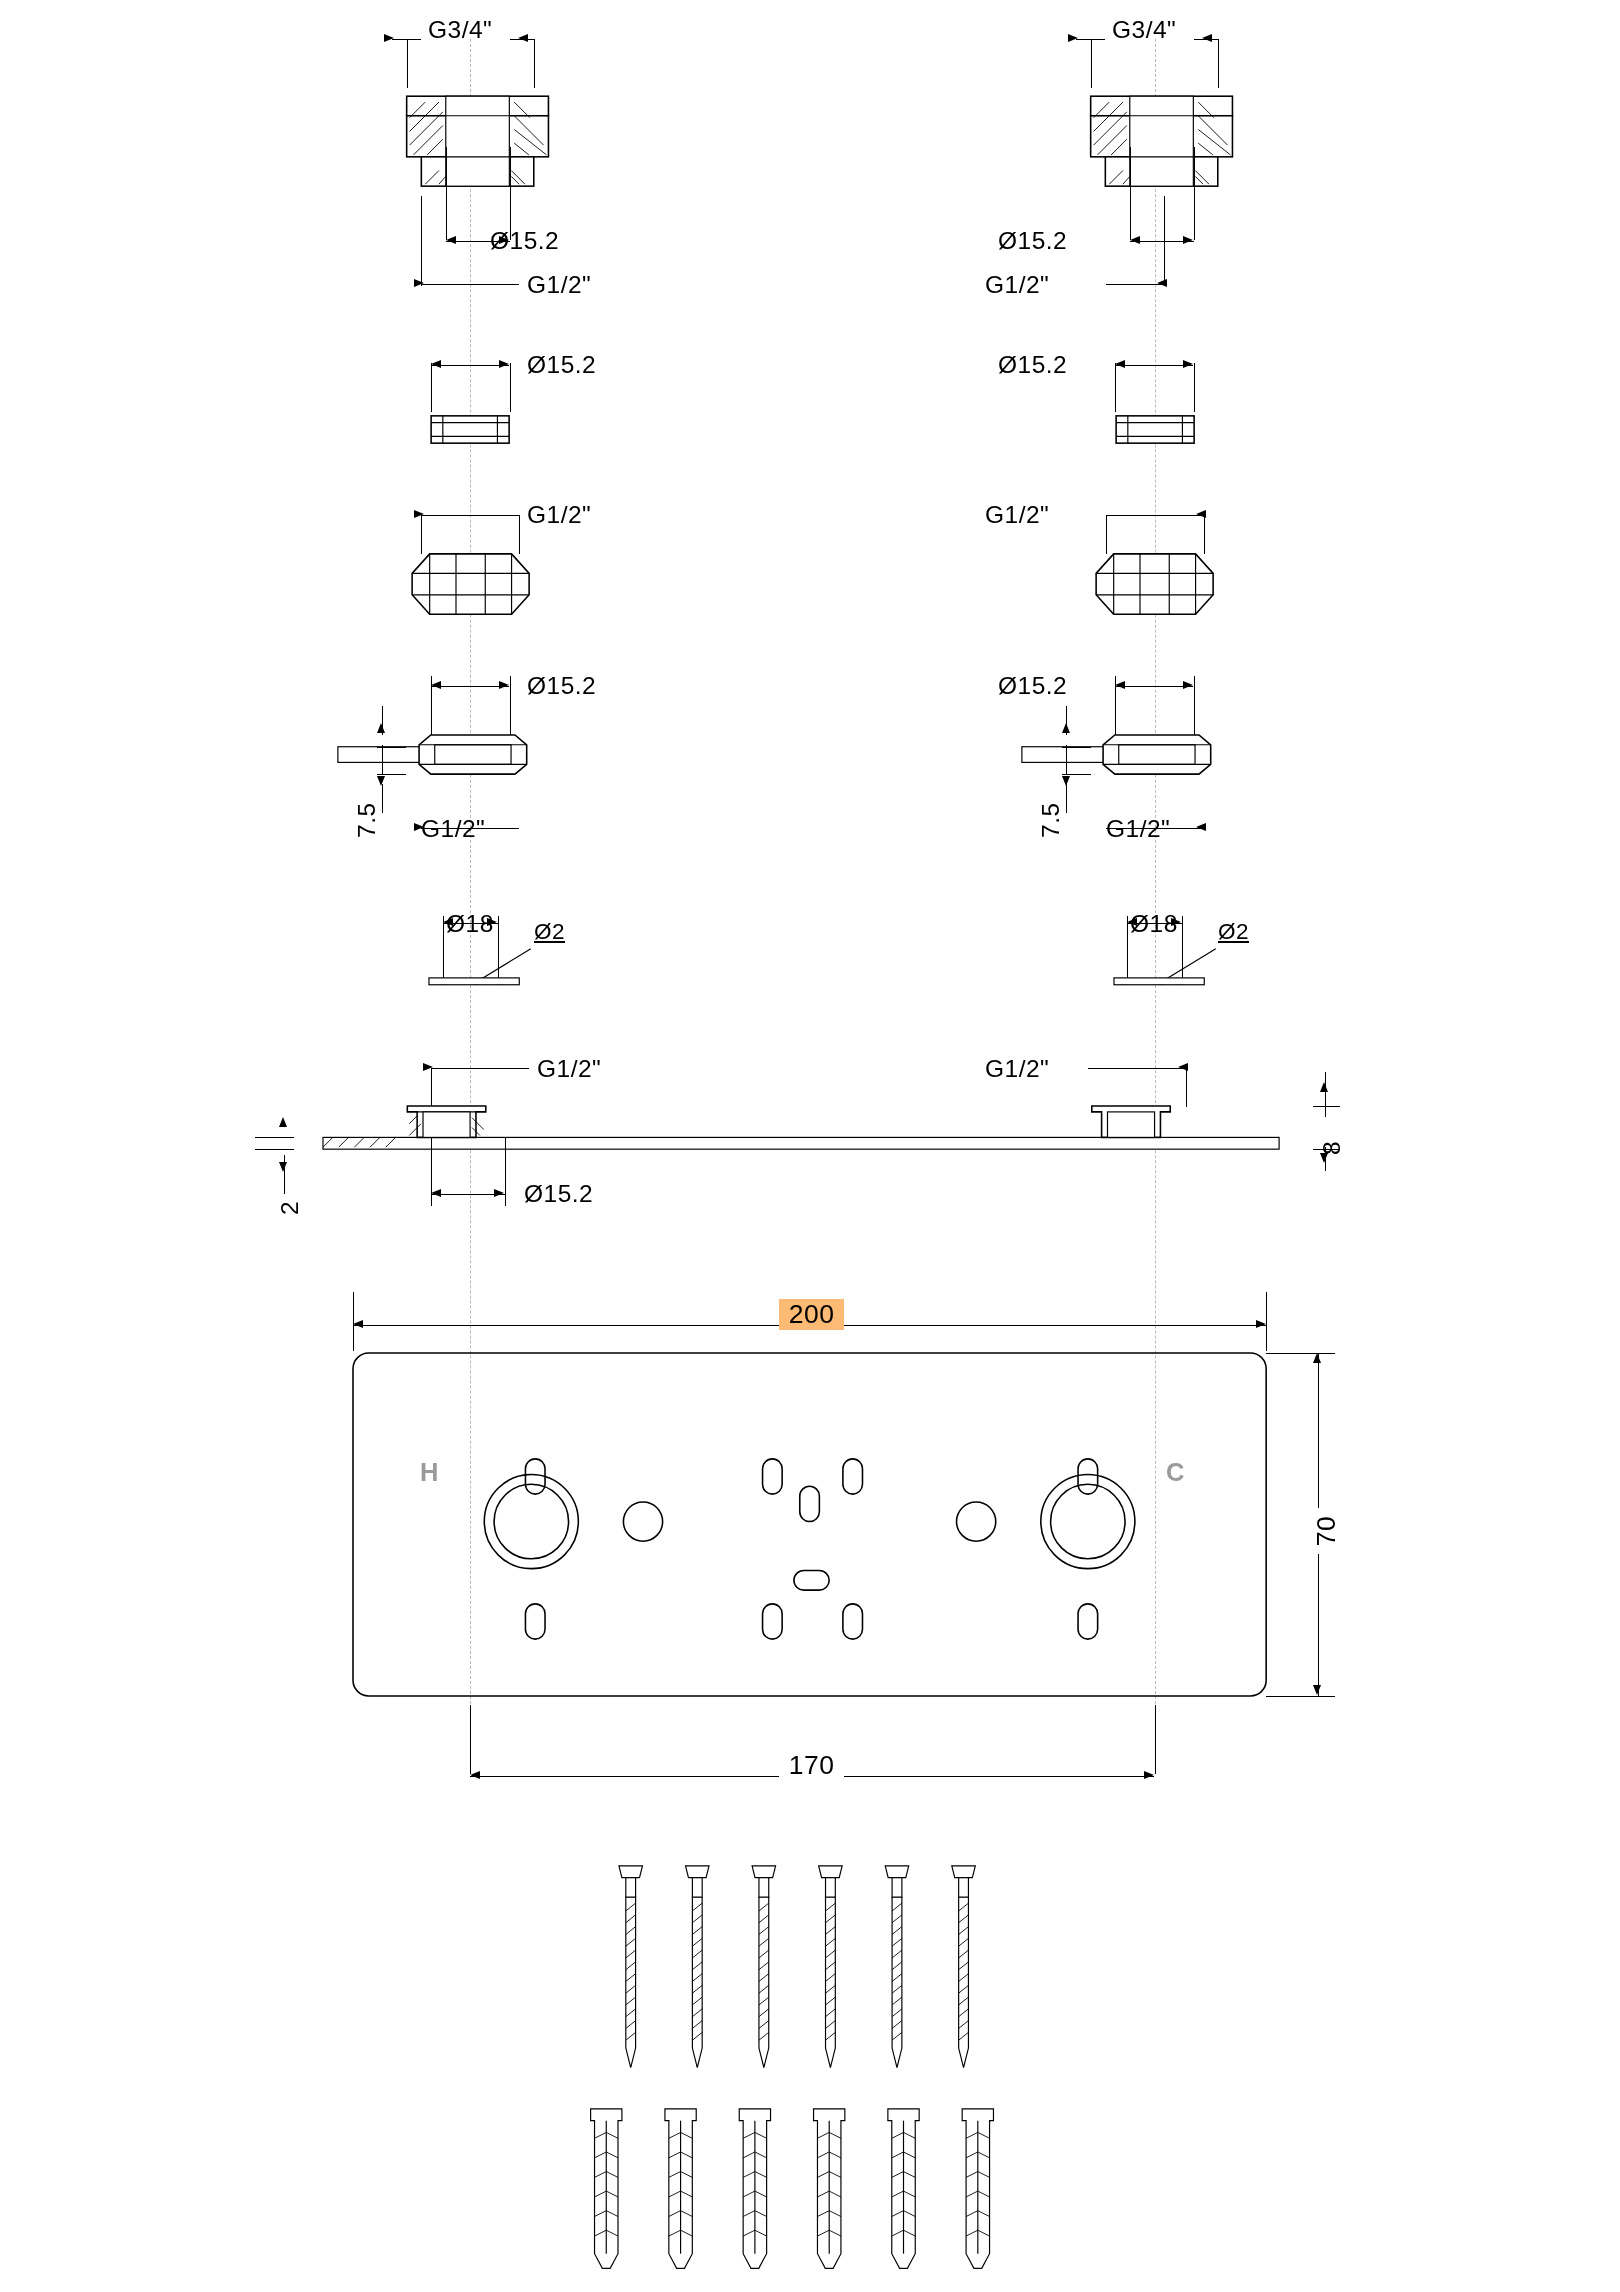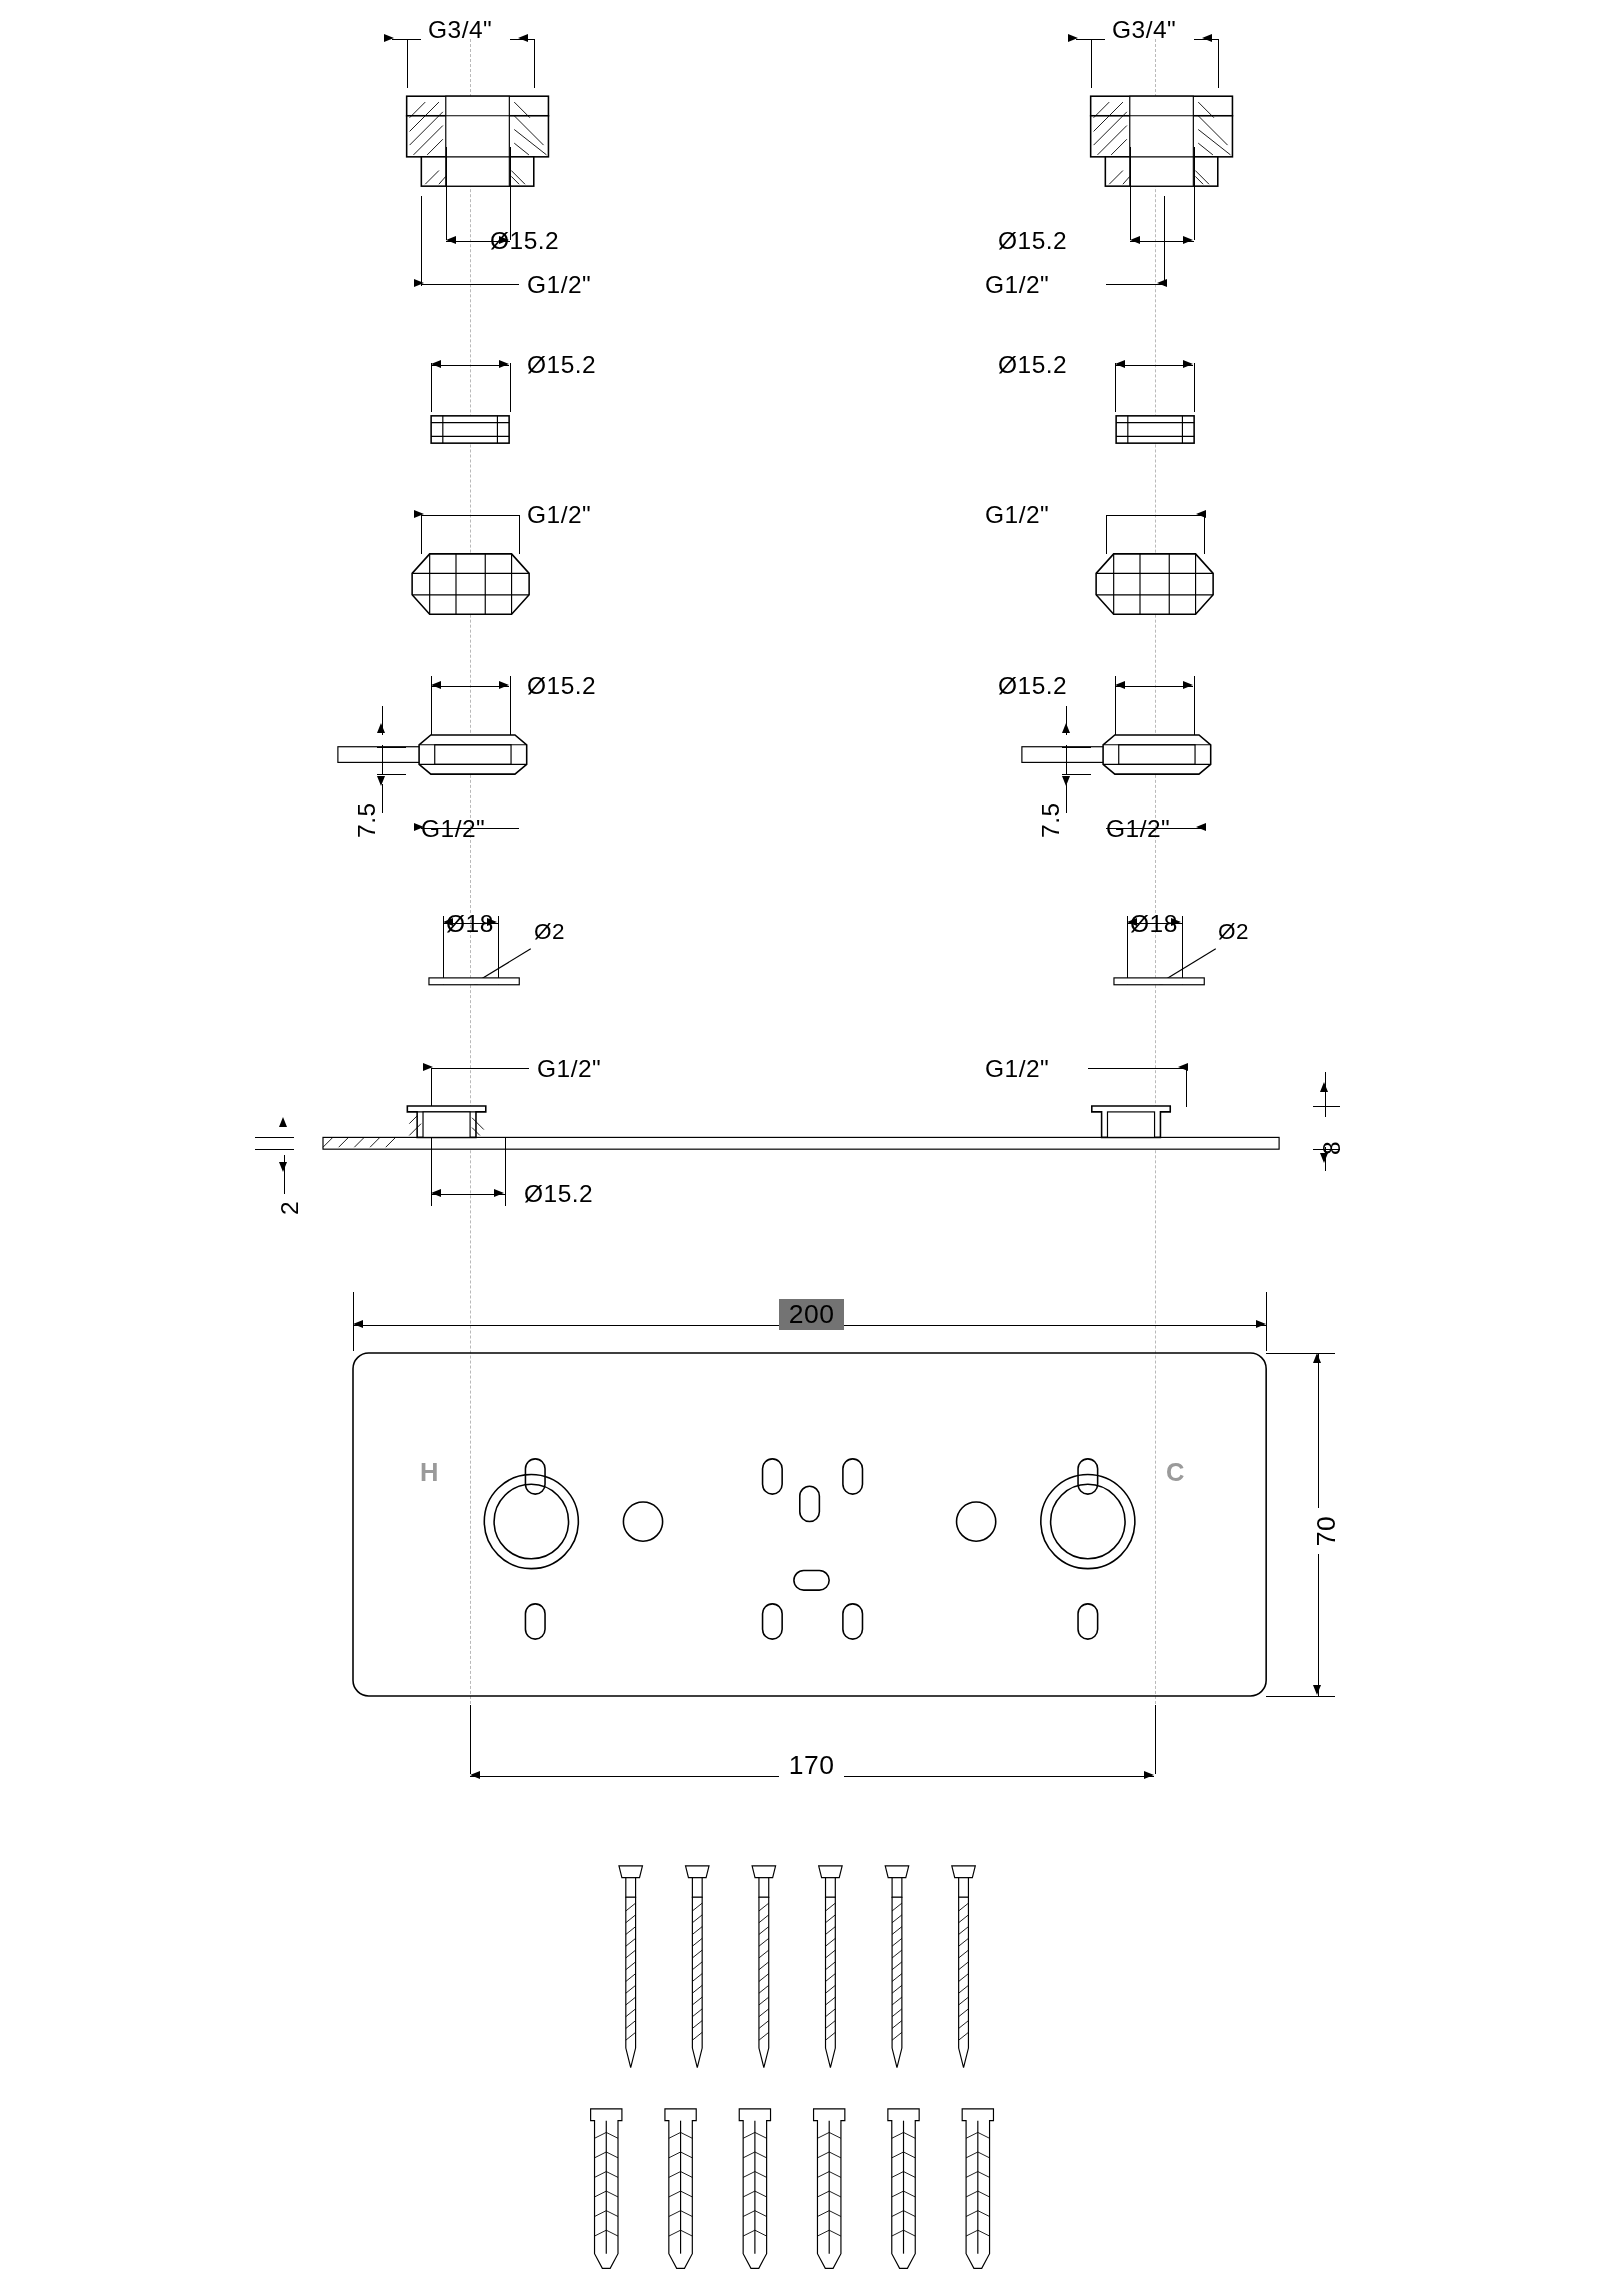--- a/index.html
+++ b/index.html
@@ -1,19 +1,19 @@
 <!DOCTYPE html>
 <html><head>
 <meta charset="utf-8">
 <style>
   html,body{margin:0;padding:0;background:#ffffff;}
   body{font-family:"Liberation Sans", sans-serif;}
   #sheet{position:relative;width:1620px;height:2293px;background:#fff;overflow:hidden;}
   .lbl{position:absolute;font-size:24.5px;color:#000;white-space:nowrap;letter-spacing:0.5px;}
-  .lbl.sm{font-size:22.5px;}
+  .lbl.sm{font-size:22.5px;text-decoration:underline;}
   .lbl.big{font-size:26.5px;}
   .lbl.rot{transform-origin:0 0;transform:rotate(-90deg);}
   .lbl.grey{color:#9a9a9a;font-weight:bold;font-size:25.5px;}
   .ln{position:absolute;background:#000;}
   .hline{height:1px;}
   .vline{width:1px;}
   .dash{position:absolute;width:0;border-left:1px dashed #b9b9b9;}
   .arrowL,.arrowR{position:absolute;width:0;height:0;border-top:4.9px solid transparent;border-bottom:4.9px solid transparent;}
   .arrowL{border-right:10.8px solid #000;}
   .arrowR{border-left:10.8px solid #000;}
@@ -328,21 +328,21 @@
   <div class="ln hline" style="left:431px;top:1194px;width:74px;"></div>
   <div class="arrowL" style="left:431px;top:1189px;"></div>
   <div class="arrowR" style="left:494px;top:1189px;"></div>
   <div class="lbl" style="left:524px;top:1180px;">Ø15.2</div>
 
   <div class="ln vline" style="left:353px;top:1292px;height:59px;"></div>
   <div class="ln vline" style="left:1266px;top:1292px;height:59px;"></div>
   <div class="ln hline" style="left:353px;top:1325px;width:913px;"></div>
   <div class="arrowL" style="left:353px;top:1320px;"></div>
   <div class="arrowR" style="left:1256px;top:1320px;"></div>
-  <div class="lbl big" style="left:779px;top:1299px;background:#737373;padding:0 9.8px;">200</div>
+  <div class="lbl big" style="left:779px;top:1299px;background:#fdba74;padding:0 9.8px;">200</div>
 
   <svg style="left:353px;top:1353px;width:921px;height:392px;" viewBox="0 0 940 400" width="921" height="392">
     <rect class="st" x="0" y="0" width="932" height="350" rx="16" ry="16" fill="#fff"></rect>
 
     <circle class="st" cx="182" cy="172" r="48"></circle>
     <circle class="st" cx="182" cy="172" r="38"></circle>
     <circle class="st" cx="750" cy="172" r="48"></circle>
     <circle class="st" cx="750" cy="172" r="38"></circle>
 
     <circle class="st" cx="296" cy="172" r="20"></circle>

